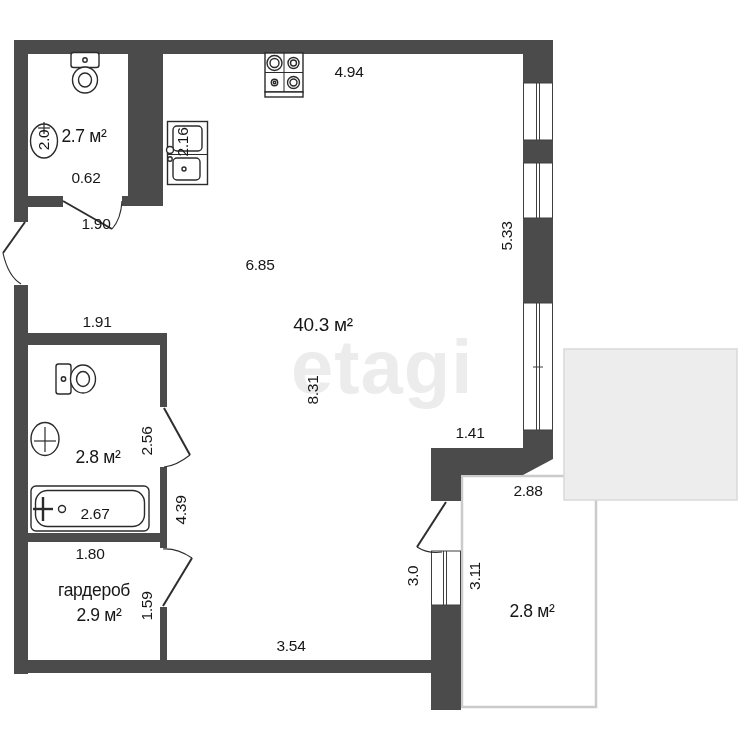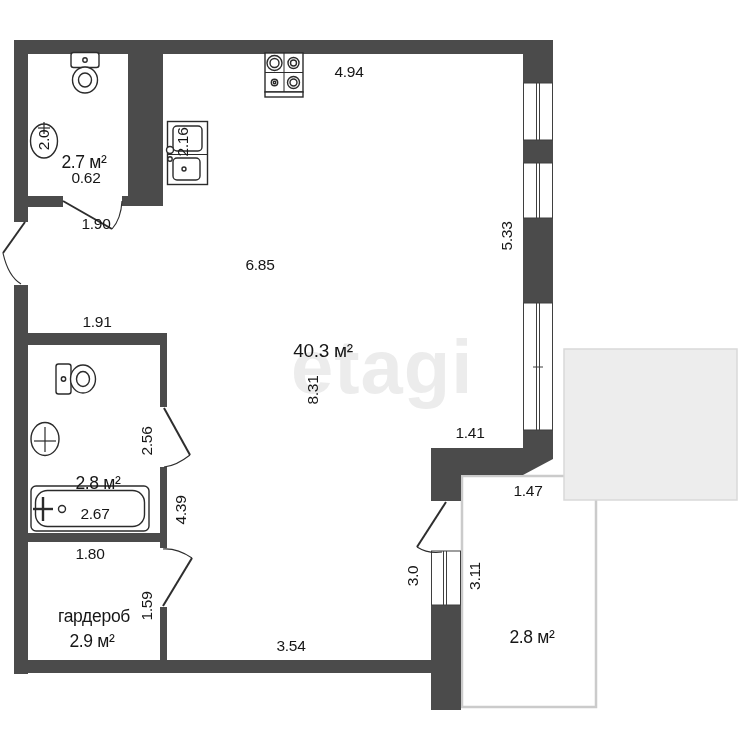--- a/index.html
+++ b/index.html
@@ -6,21 +6,21 @@
   .plan{
     position:relative;width:750px;height:750px;background:#ffffff;
     font-family:"Liberation Sans",sans-serif;overflow:hidden;
   }
   .plan svg{position:absolute;left:0;top:0;}
   .lbl{
     position:absolute;transform:translate(-50%,-50%);
     font-size:15.5px;color:#161616;white-space:nowrap;letter-spacing:-0.3px;line-height:1;
   }
   .rot{transform:translate(-50%,-50%) rotate(-90deg);}
-  .room{font-size:17.5px;margin-top:26px;}
+  .room{font-size:17.5px;}
   .big{font-size:19px;}
   .watermark{
     position:absolute;left:291px;top:329px;font-size:76px;font-weight:700;
     color:rgba(45,45,45,0.09);letter-spacing:1px;line-height:1;user-select:none;
   }
 </style>
 </head>
 <body>
 
 <div class="plan">
@@ -178,21 +178,21 @@
   <span class="lbl rot" style="left:313px;top:390px">8.31</span>
   <span class="lbl rot" style="left:507px;top:236px">5.33</span>
   <span class="lbl" style="left:470px;top:433px">1.41</span>
   <span class="lbl" style="left:97px;top:322px">1.91</span>
   <span class="lbl rot" style="left:147px;top:441px">2.56</span>
   <span class="lbl room" style="left:98px;top:458px">2.8 м²</span>
   <span class="lbl" style="left:95px;top:514px">2.67</span>
   <span class="lbl rot" style="left:181px;top:510px">4.39</span>
   <span class="lbl" style="left:90px;top:554px">1.80</span>
   <span class="lbl room" style="left:94px;top:591px">гардероб</span>
-  <span class="lbl room" style="left:92px;top:616px">2.9 м²</span>
+  <span class="lbl room" style="left:99px;top:616px">2.9 м²</span>
   <span class="lbl rot" style="left:147px;top:606px">1.59</span>
   <span class="lbl" style="left:291px;top:646px">3.54</span>
   <span class="lbl rot" style="left:413px;top:576px">3.0</span>
   <span class="lbl rot" style="left:475px;top:576px">3.11</span>
-  <span class="lbl" style="left:528px;top:491px">1.47</span>
+  <span class="lbl" style="left:528px;top:491px">2.88</span>
   <span class="lbl room" style="left:532px;top:612px">2.8 м²</span>
 
 </div>
 
 </body></html>

